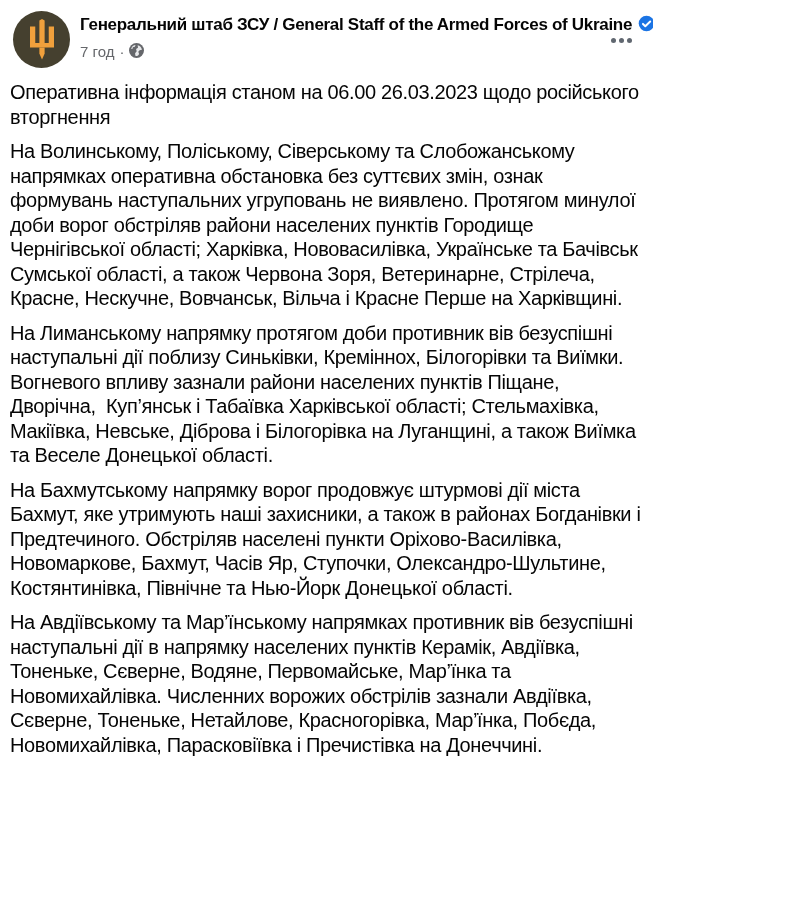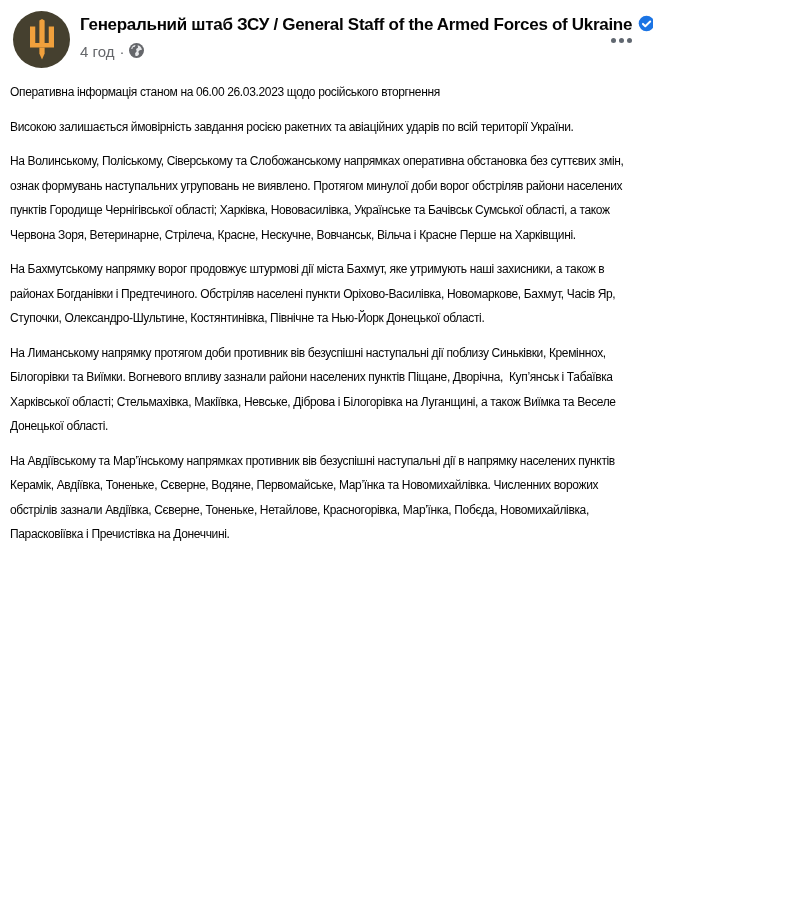--- a/index.html
+++ b/index.html
@@ -88,21 +88,21 @@
     border-radius: 50%;
     background: #606770;
     display: block;
   }
   
   .body {
     padding: 6px 12px 0 10px;
   }
   .body p {
     margin: 0 0 10px 0;
-    font-size: 12px;
+    font-size: 20px;
     line-height: 24.5px;
     color: #050505;
     letter-spacing: -0.35px;
     white-space: pre-wrap;
   }
 </style>
 </head>
 <body>
 
 <div class="post">
@@ -127,21 +127,21 @@
       <div class="page-name-row">
         <a class="page-name">Генеральний штаб ЗСУ / General Staff of the Armed Forces of Ukraine</a>
         <span class="badge">
           <svg width="17" height="17" viewBox="0 0 24 24">
             <circle cx="12" cy="12" r="11" fill="#1b74e4"></circle>
             <path d="M7 12.6 l3.3 3.2 L17.2 9.2" fill="none" stroke="#ffffff" stroke-width="2.8" stroke-linecap="round" stroke-linejoin="round"></path>
           </svg>
         </span>
       </div>
       <div class="meta-row">
-        <a class="timestamp">4 год</a>
+        <a class="timestamp">7 год</a>
         <span class="meta-sep">·</span>
         <span class="globe">
           <svg width="15" height="15" viewBox="0 0 16 16">
             <circle cx="8" cy="8" r="8" fill="#65676b"></circle>
             <path d="M2.6 5.2 C3.4 3.4 5.1 2.2 7 2.1 L6.2 4.0 L4.1 4.6 L3.6 6.4 L2.4 6.4 Z" fill="#e7e8ea"></path>
             <path d="M9.2 2.3 C11.6 2.8 13.5 4.7 13.8 7.1 L11.3 7.6 L9.9 9.4 L10.8 11.6 L9.5 13.6 C8.6 13.8 7.6 13.8 6.8 13.5 L6.5 10.8 L8.2 8.8 L7.5 6.3 L9.6 5.0 Z" fill="#e7e8ea"></path>
           </svg>
         </span>
       </div>
     </div>
@@ -150,20 +150,19 @@
       <span style="display:flex;gap:3px;">
         <i></i>
           <i></i>
           <i></i>
       </span>
     </button>
   </div>
 
   <div class="body">
       <p>Оперативна інформація станом на 06.00 26.03.2023 щодо російського вторгнення</p>
-      <p>Високою залишається ймовірність завдання росією ракетних та авіаційних ударів по всій території України.</p>
       <p>На Волинському, Поліському, Сіверському та Слобожанському напрямках оперативна обстановка без суттєвих змін, ознак формувань наступальних угруповань не виявлено. Протягом минулої доби ворог обстріляв райони населених пунктів Городище Чернігівської області; Харківка, Нововасилівка, Українське та Бачівськ Сумської області, а також Червона Зоря, Ветеринарне, Стрілеча, Красне, Нескучне, Вовчанськ, Вільча і Красне Перше на Харківщині.</p>
+      <p>На Лиманському напрямку протягом доби противник вів безуспішні наступальні дії поблизу Синьківки, Креміннох, Білогорівки та Виїмки. Вогневого впливу зазнали райони населених пунктів Піщане, Дворічна,  Куп’янськ і Табаївка Харківської області; Стельмахівка, Макіївка, Невське, Діброва і Білогорівка на Луганщині, а також Виїмка та Веселе Донецької області.</p>
       <p>На Бахмутському напрямку ворог продовжує штурмові дії міста Бахмут, яке утримують наші захисники, а також в районах Богданівки і Предтечиного. Обстріляв населені пункти Оріхово-Василівка, Новомаркове, Бахмут, Часів Яр, Ступочки, Олександро-Шультине, Костянтинівка, Північне та Нью-Йорк Донецької області.</p>
-      <p>На Лиманському напрямку протягом доби противник вів безуспішні наступальні дії поблизу Синьківки, Креміннох, Білогорівки та Виїмки. Вогневого впливу зазнали райони населених пунктів Піщане, Дворічна,  Куп’янськ і Табаївка Харківської області; Стельмахівка, Макіївка, Невське, Діброва і Білогорівка на Луганщині, а також Виїмка та Веселе Донецької області.</p>
       <p>На Авдіївському та Мар’їнському напрямках противник вів безуспішні наступальні дії в напрямку населених пунктів Керамік, Авдіївка, Тоненьке, Сєверне, Водяне, Первомайське, Мар’їнка та Новомихайлівка. Численних ворожих обстрілів зазнали Авдіївка, Сєверне, Тоненьке, Нетайлове, Красногорівка, Мар’їнка, Побєда, Новомихайлівка, Парасковіївка і Пречистівка на Донеччині.</p>
     </div>
 
 </div>
 
 </body></html>

